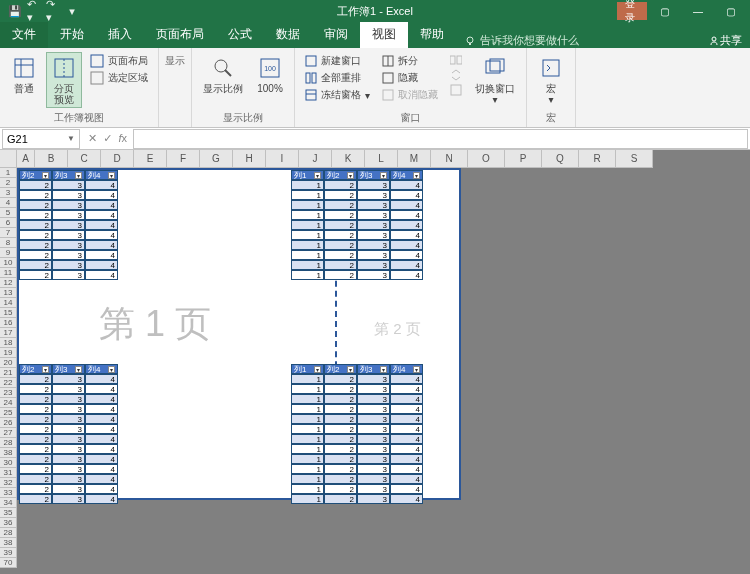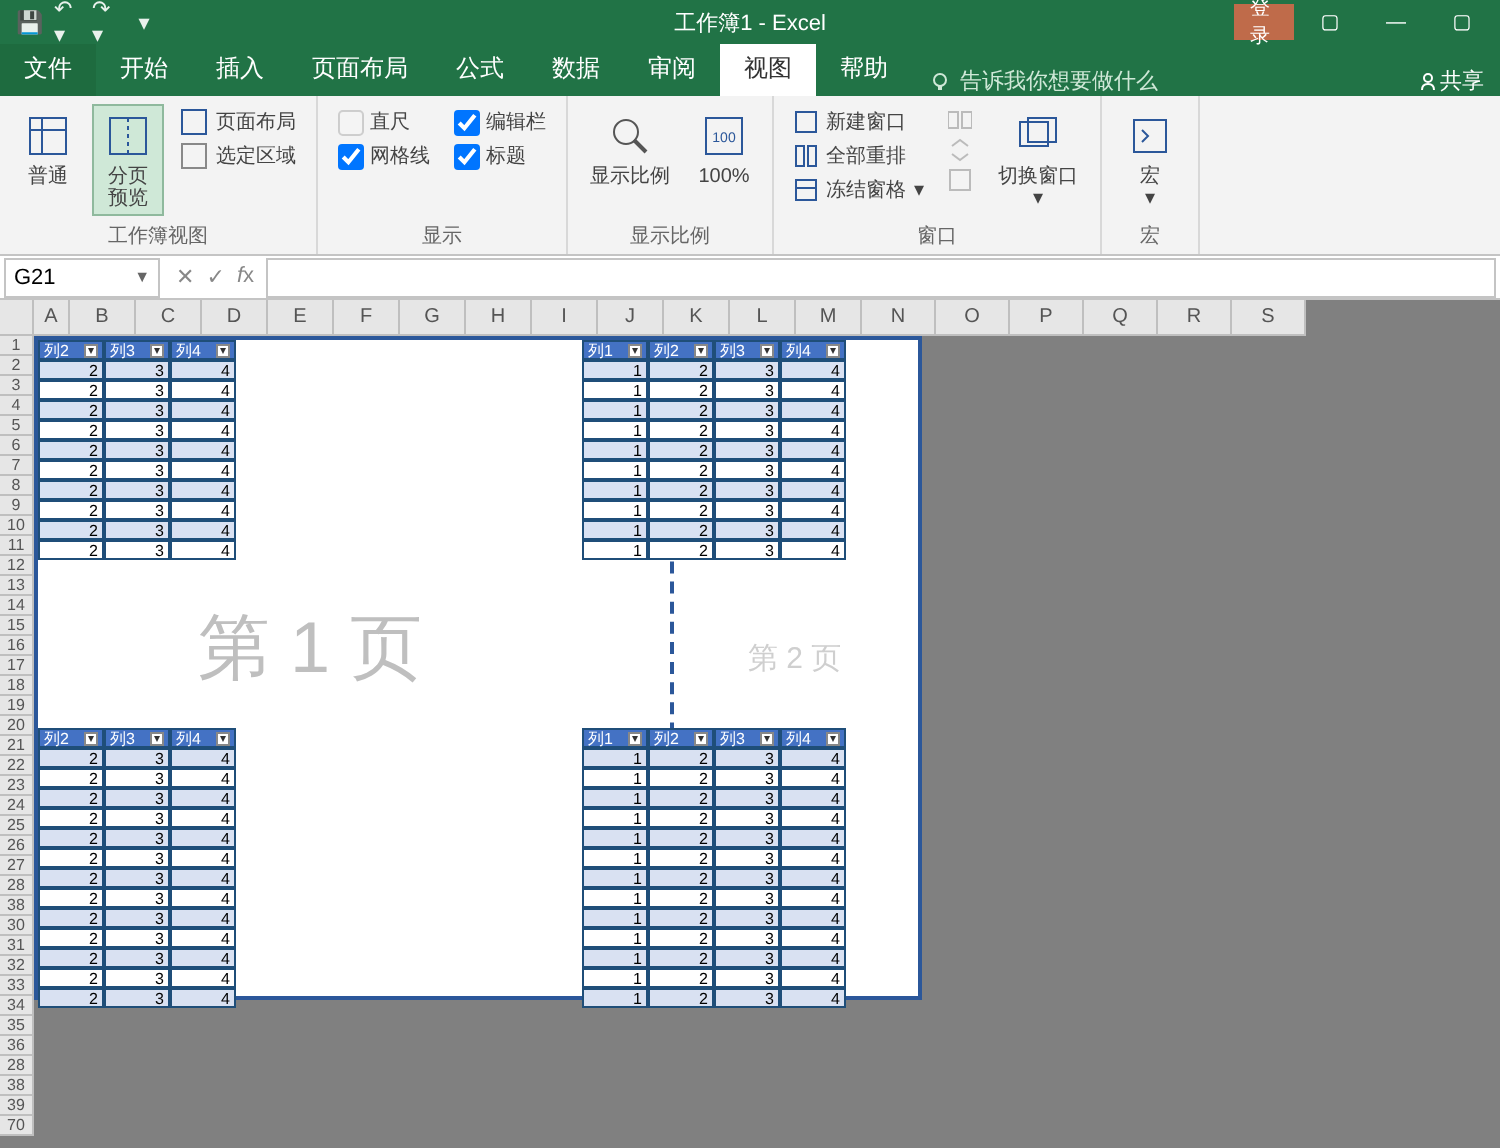--- a/index.html
+++ b/index.html
@@ -144,42 +144,20 @@
               <rect x="1" y="1" width="12" height="12" fill="none" stroke="#888"></rect>
             </svg>
             <span>选定区域</span>
           </div>
       </div>
     </div>
     <div class="group-label">工作簿视图</div>
   </div>
 
   <div class="group">
-    <div class="group-body">
-      <div class="stack">
-        <label class="chk">
-            <input type="checkbox" disabled="" style="">
-            <span>直尺</span>
-          </label>
-        <label class="chk">
-            <input type="checkbox" checked="" style="">
-            <span>网格线</span>
-          </label>
-      </div>
-      <div class="stack">
-        <label class="chk">
-            <input type="checkbox" checked="" style="">
-            <span>编辑栏</span>
-          </label>
-        <label class="chk">
-            <input type="checkbox" checked="" style="">
-            <span>标题</span>
-          </label>
-      </div>
-    </div>
     <div class="group-label">显示</div>
   </div>
 
   <div class="group">
     <div class="group-body">
       <div class="bigbtn">
         <div class="ic">
             <svg width="24" height="24">
               <circle cx="10" cy="10" r="6" fill="none" stroke="#555"></circle>
               <line x1="14" y1="14" x2="20" y2="20" stroke="#555" stroke-width="2"></line>
@@ -213,20 +191,41 @@
             <svg width="12" height="12">
               <rect x="1" y="1" width="4" height="10" fill="none" stroke="#2b579a"></rect>
               <rect x="7" y="1" width="4" height="10" fill="none" stroke="#2b579a"></rect>
             </svg>
             <span>全部重排</span>
           </div>
         <div class="small"><svg width="12" height="12">
               <rect x="1" y="1" width="10" height="10" fill="none" stroke="#2b579a"></rect>
               <line x1="1" y1="5" x2="11" y2="5" stroke="#2b579a"></line>
             </svg><span>冻结窗格</span> ▾</div>
+      </div>
+      <div class="stack">
+        <div class="small">
+            <svg width="12" height="12">
+              <rect x="1" y="1" width="10" height="10" fill="none" stroke="#555"></rect>
+              <line x1="6" y1="1" x2="6" y2="11" stroke="#555"></line>
+            </svg>
+            <span>拆分</span>
+          </div>
+        <div class="small">
+            <svg width="12" height="12">
+              <rect x="1" y="1" width="10" height="10" fill="none" stroke="#555"></rect>
+            </svg>
+            <span>隐藏</span>
+          </div>
+        <div class="small" style="color:#aaa">
+            <svg width="12" height="12">
+              <rect x="1" y="1" width="10" height="10" fill="none" stroke="#bbb"></rect>
+            </svg>
+            <span>取消隐藏</span>
+          </div>
       </div>
       <div class="stack" style="justify-content:flex-start">
         <div class="small">
             <svg width="12" height="12">
               <rect x="0" y="2" width="5" height="8" fill="none" stroke="#bbb"></rect>
               <rect x="7" y="2" width="5" height="8" fill="none" stroke="#bbb"></rect>
             </svg>
           </div>
         <div class="small">
             <svg width="12" height="12">

